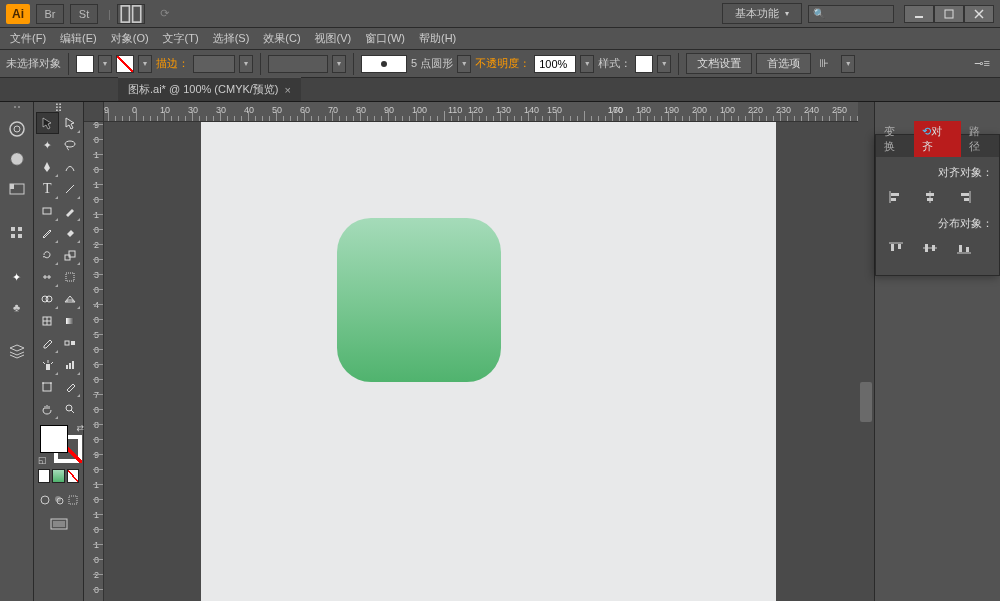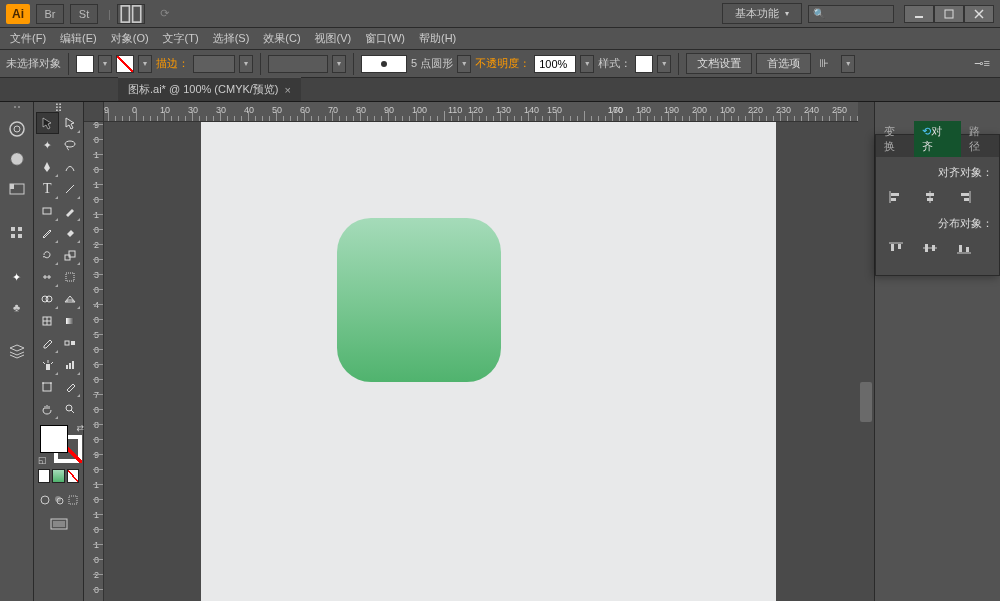--- a/index.html
+++ b/index.html
@@ -86,21 +86,21 @@
 .shape{position:absolute; left:136px; top:96px; width:164px; height:164px; border-radius:34px; background:linear-gradient(to bottom,#a5dbb9 0%,#7cc894 50%,#50b36e 100%);}
 .scrollbar-v{position:absolute; right:0; top:0; width:16px; height:100%; background:#4a4a4a;}
 .scrollbar-v .thumb{position:absolute; left:2px; right:2px; top:280px; height:40px; background:#6a6a6a; border-radius:2px;}
 .scroll-up-arrow{position:absolute;right:0;top:0;width:16px;height:14px;display:flex;align-items:center;justify-content:center;color:#aaa;}
 
 
 .right-dock{ width:126px; background:#535353; border-left:1px solid #2a2a2a; position:relative;}
 .right-dock .float-panel{ position:absolute; top:32px; left:0; right:0; background:#4a4a4a; border:1px solid #2a2a2a; box-shadow:-2px 2px 8px rgba(0,0,0,.3);}
 .panel-tabs{display:flex; background:#3a3a3a; height:22px; align-items:flex-end;}
 .panel-tab{padding:3px 8px; color:#aaa; font-size:11px;}
-.panel-tab.active{background:#14532d; color:#ddd;}
+.panel-tab.active{background:#b91c1c; color:#ddd;}
 .panel-tab .sync{color:#4fc3f7;}
 .panel-body{padding:8px 6px;}
 .panel-section-title{color:#ddd; margin-bottom:6px;text-align:right;}
 .align-row{display:flex; gap:14px; padding:2px 4px 10px;}
 .align-btn{width:20px; height:18px; display:flex; align-items:center; justify-content:center;}
 
 svg{display:block;}
 </style>
 </head>
 <body>

